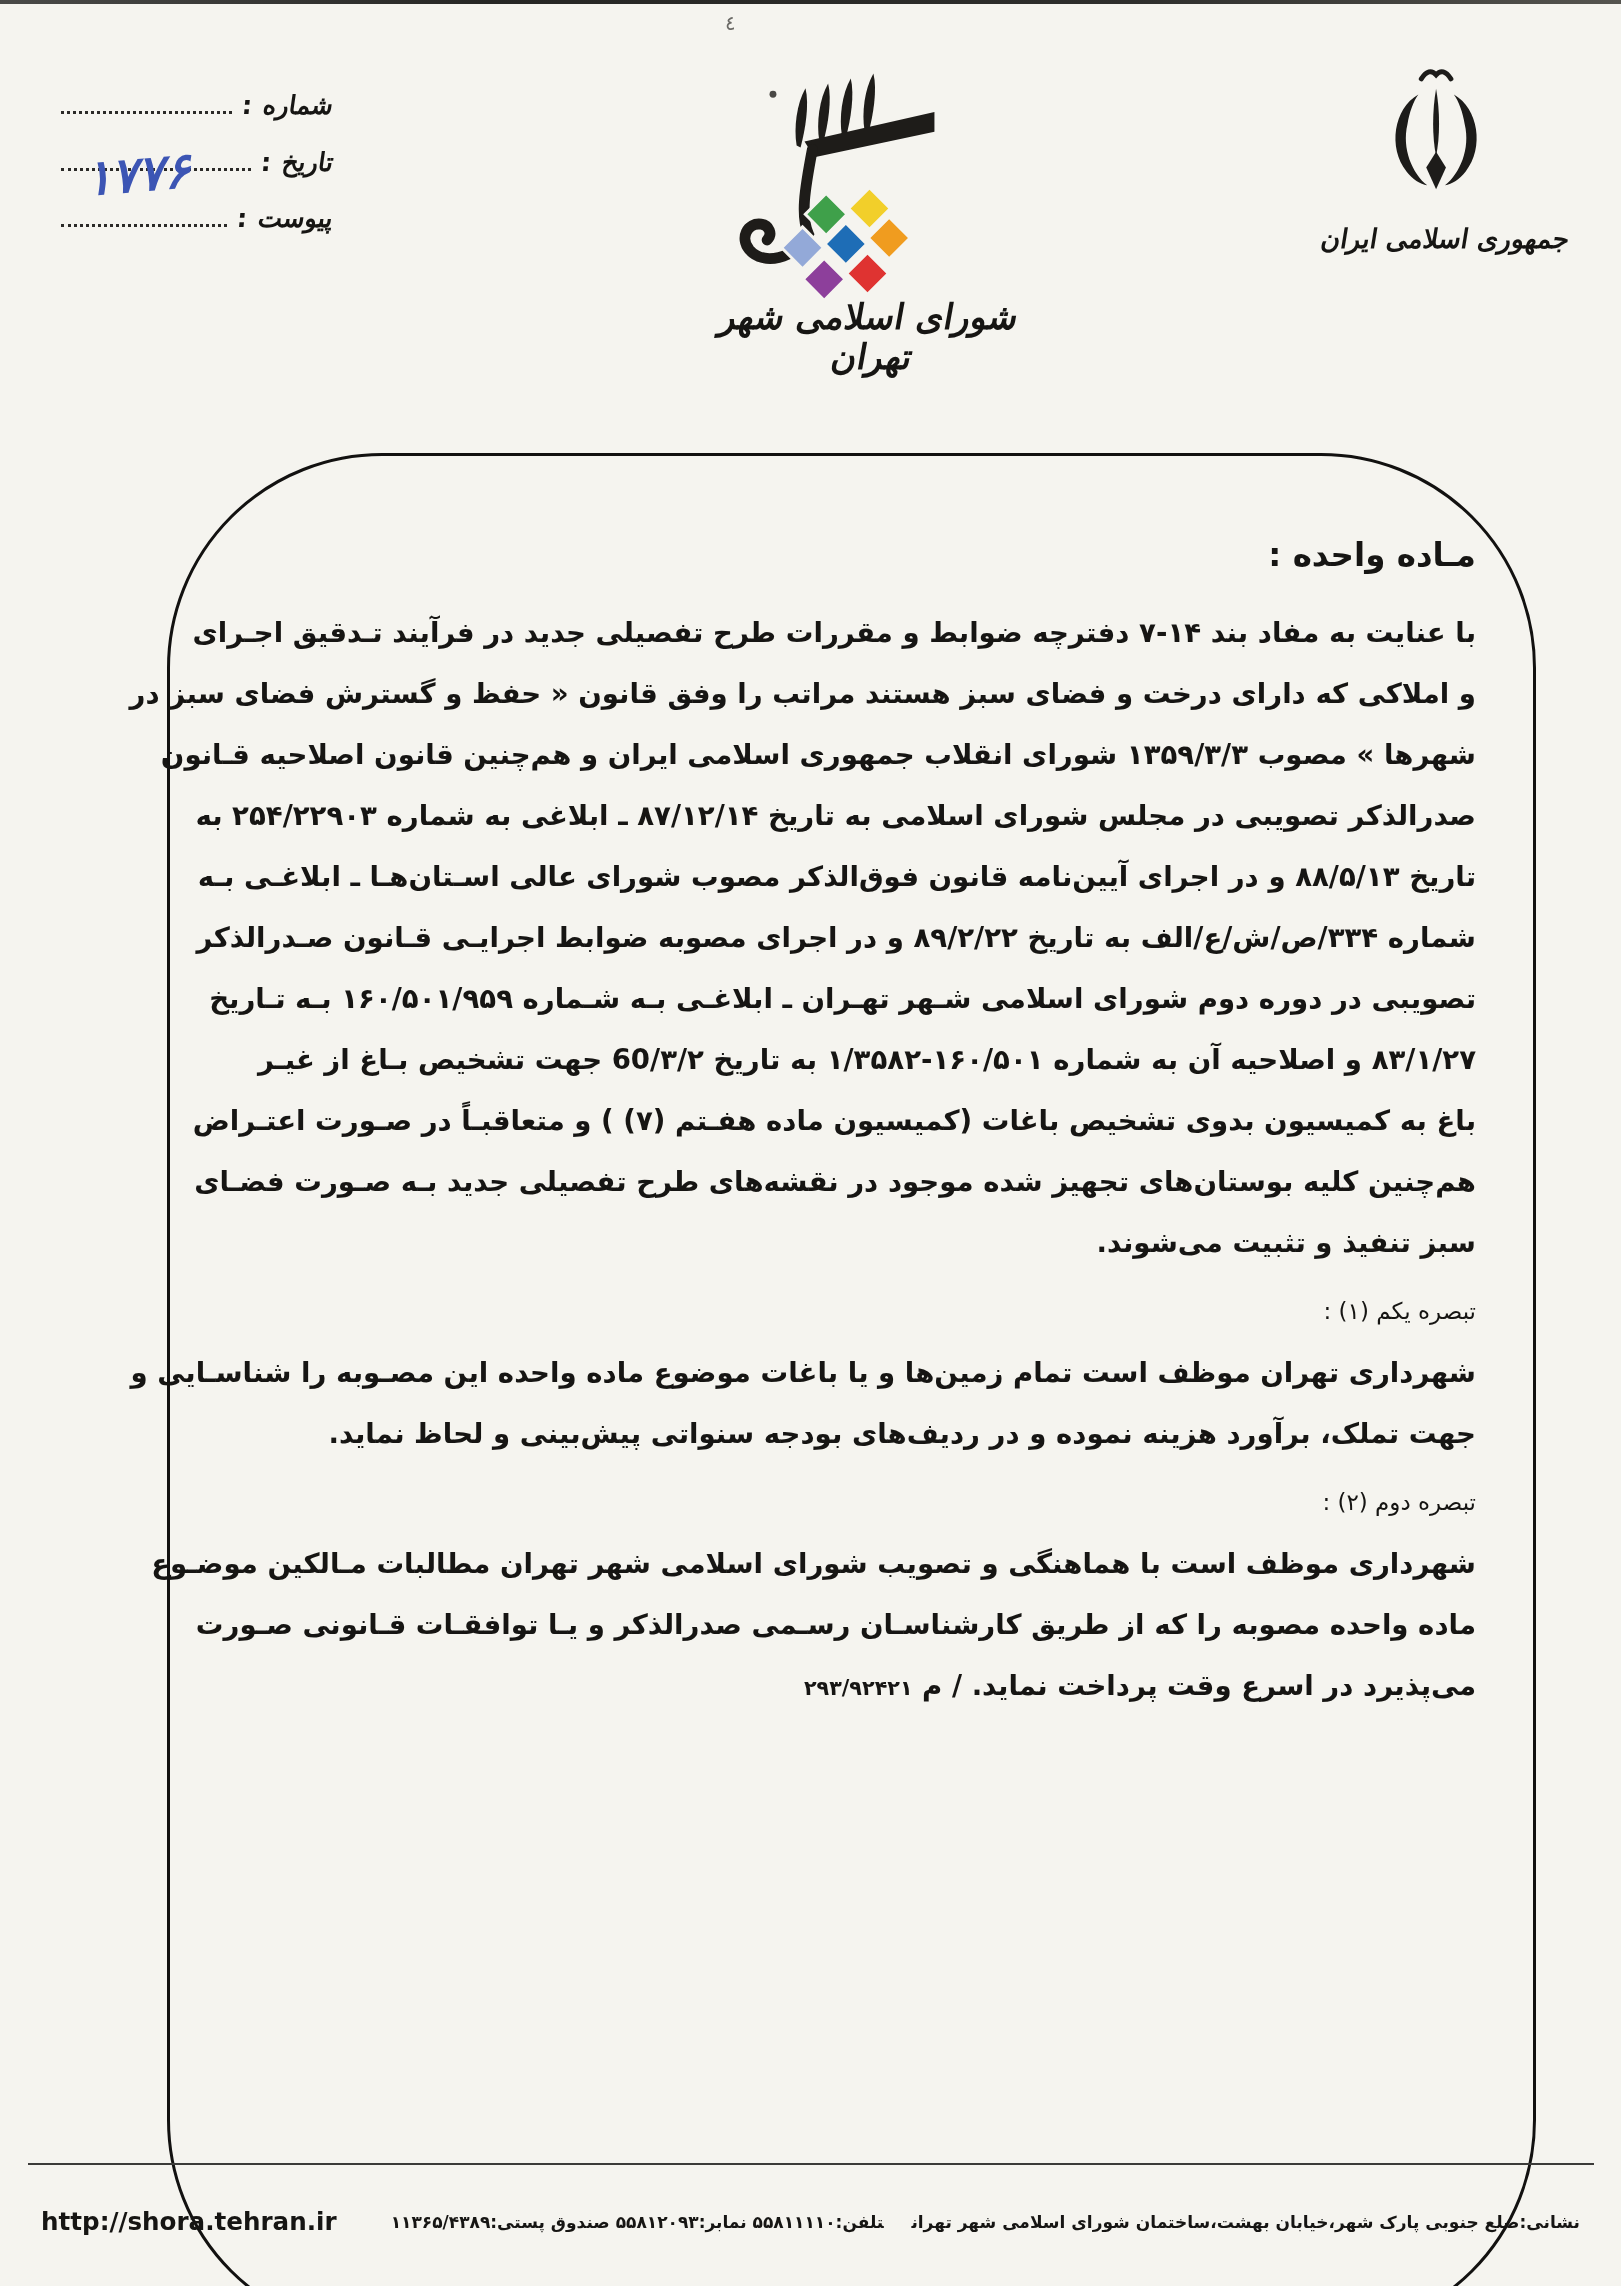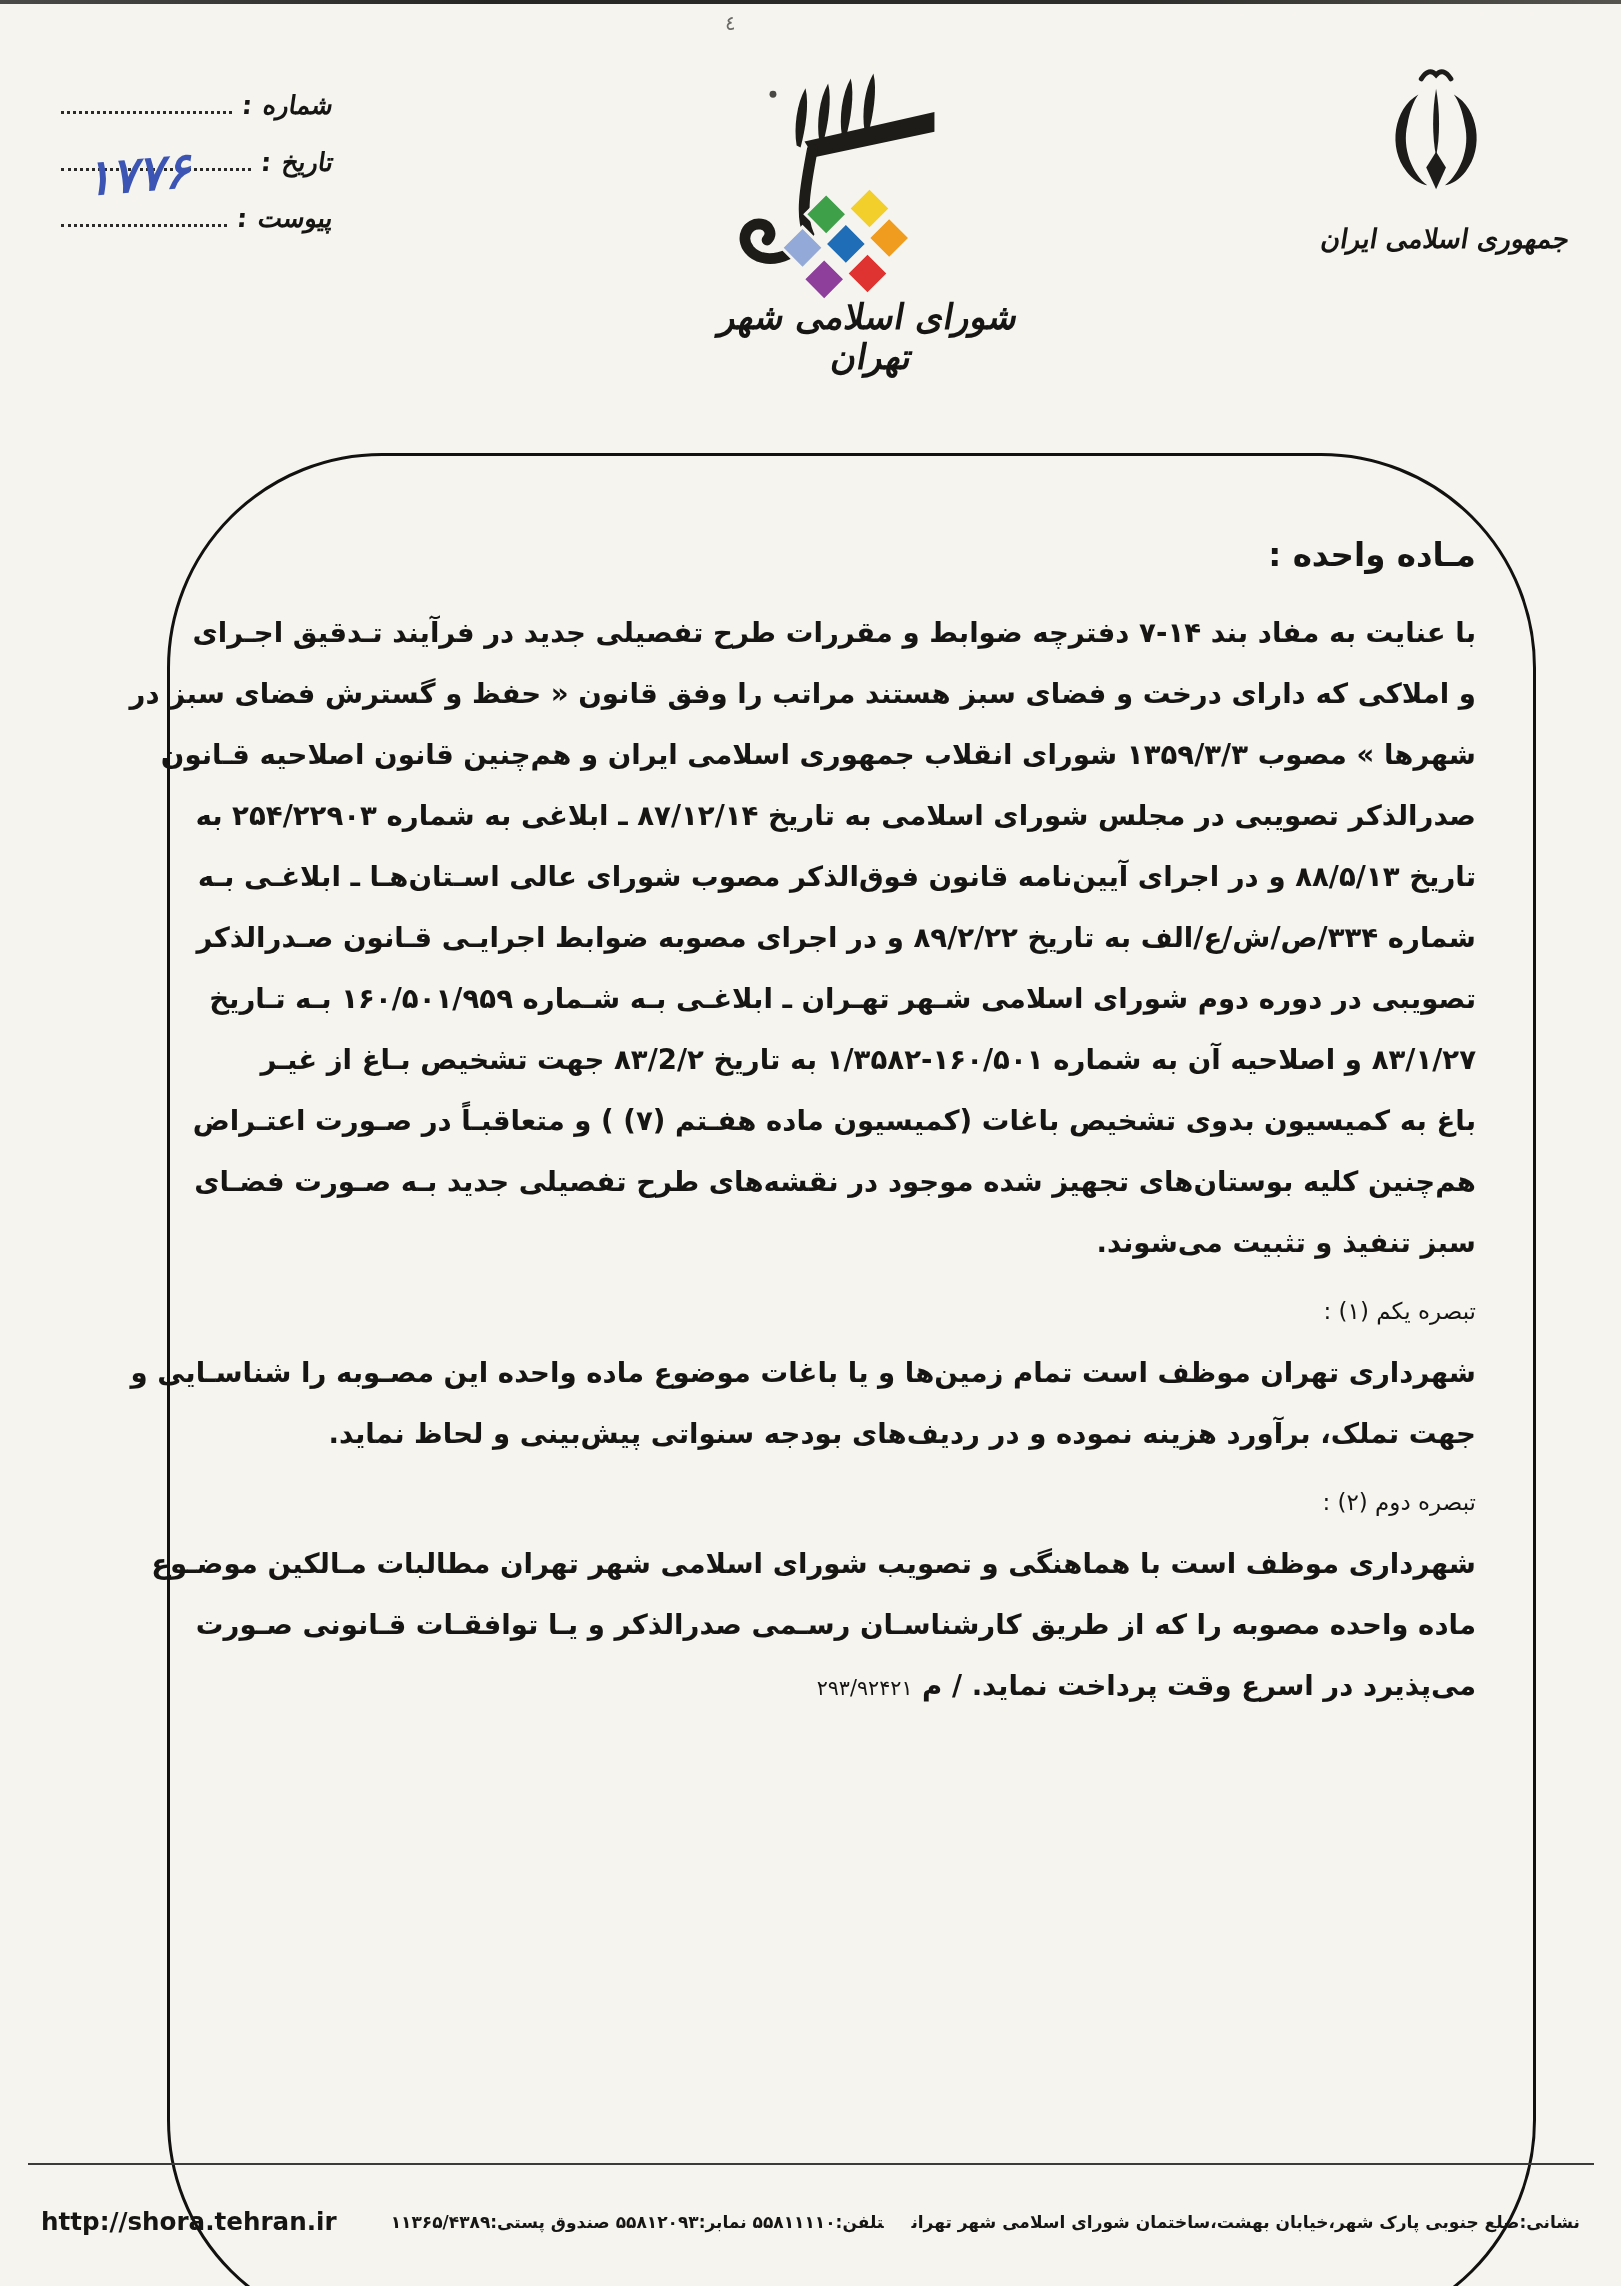--- a/index.html
+++ b/index.html
@@ -33,21 +33,21 @@
   
   .doc-box{
     position:absolute;left:167px;top:453px;width:1369px;height:1882px;
     border:3.9px solid #121110;border-radius:215px;box-sizing:border-box;
     padding:69px 57px 0 94px;direction:rtl;text-align:right}
   .doc-heading{font-size:32.5px;font-weight:700;line-height:61px;margin-bottom:15.8px}
   .line{font-size:27.6px;font-weight:700;line-height:61px;white-space:nowrap}
   .jl{text-align:justify;text-align-last:justify}
   .el{text-align:right;text-align-last:right}
   .sub-heading{font-size:23px;font-weight:400;line-height:61px;margin-top:7.9px}
-  .small-ref{font-size:20.7px;font-weight:400}
+  .small-ref{font-size:20.7px;font-weight:700}
 
   
   .footer-rule{position:absolute;left:27.6px;top:2163px;width:1566px;border-top:2px solid #3b3b39}
   .footer{position:absolute;left:41px;top:2207px;width:1539px;display:flex;direction:rtl;
     justify-content:space-between;align-items:center}
   .footer-fa{font-size:17px;font-weight:700;white-space:nowrap;direction:rtl}
   .footer-fa .addr{margin-left:27.6px}
   .footer-url{font-size:24.6px;font-weight:700;direction:ltr}
 </style>
 </head>
@@ -110,21 +110,21 @@
 <div class="doc-box">
   <div class="doc-heading">مـاده واحده :</div>
 
   <div class="line jl">با عنایت به مفاد بند ۱۴-۷ دفترچه ضوابط و مقررات طرح تفصیلی جدید در فرآیند تـدقیق اجـرای</div>
   <div class="line jl">و املاکی که دارای درخت و فضای سبز هستند مراتب را وفق قانون « حفظ و گسترش فضای سبز در</div>
   <div class="line jl">شهرها » مصوب ۱۳۵۹/۳/۳ شورای انقلاب جمهوری اسلامی ایران و هم‌چنین قانون اصلاحیه قـانون</div>
   <div class="line jl">صدرالذکر تصویبی در مجلس شورای اسلامی به تاریخ ۸۷/۱۲/۱۴ ـ ابلاغی به شماره ۲۵۴/۲۲۹۰۳ به</div>
   <div class="line jl">تاریخ ۸۸/۵/۱۳ و در اجرای آیین‌نامه قانون فوق‌الذکر مصوب شورای عالی اسـتان‌هـا ـ ابلاغـی بـه</div>
   <div class="line jl">شماره ۳۳۴/ص/ش/ع/الف به تاریخ ۸۹/۲/۲۲ و در اجرای مصوبه ضوابط اجرایـی قـانون صـدرالذکر</div>
   <div class="line jl">تصویبی در دوره دوم شورای اسلامی شـهر تهـران ـ ابلاغـی بـه شـماره ۱۶۰/۵۰۱/۹۵۹ بـه تـاریخ</div>
-  <div class="line jl">۸۳/۱/۲۷ و اصلاحیه آن به شماره ۱۶۰/۵۰۱-۱/۳۵۸۲ به تاریخ ۸۳/2/۲ جهت تشخیص بـاغ از غیـر</div>
+  <div class="line jl">۸۳/۱/۲۷ و اصلاحیه آن به شماره ۱۶۰/۵۰۱-۱/۳۵۸۲ به تاریخ 60/۳/۲ جهت تشخیص بـاغ از غیـر</div>
   <div class="line jl">باغ به کمیسیون بدوی تشخیص باغات (کمیسیون ماده هفـتم (۷) ) و متعاقبـاً در صـورت اعتـراض</div>
 
   <div class="line jl">هم‌چنین کلیه بوستان‌های تجهیز شده موجود در نقشه‌های طرح تفصیلی جدید بـه صـورت فضـای</div>
   <div class="line el">سبز تنفیذ و تثبیت می‌شوند.</div>
 
   <div class="sub-heading">تبصره یکم (۱) :</div>
   <div class="line jl">شهرداری تهران موظف است تمام زمین‌ها و یا باغات موضوع ماده واحده این مصـوبه را شناسـایی و</div>
   <div class="line el">جهت تملک، برآورد هزینه نموده و در ردیف‌های بودجه سنواتی پیش‌بینی و لحاظ نماید.</div>
 
   <div class="sub-heading">تبصره دوم (۲) :</div>

